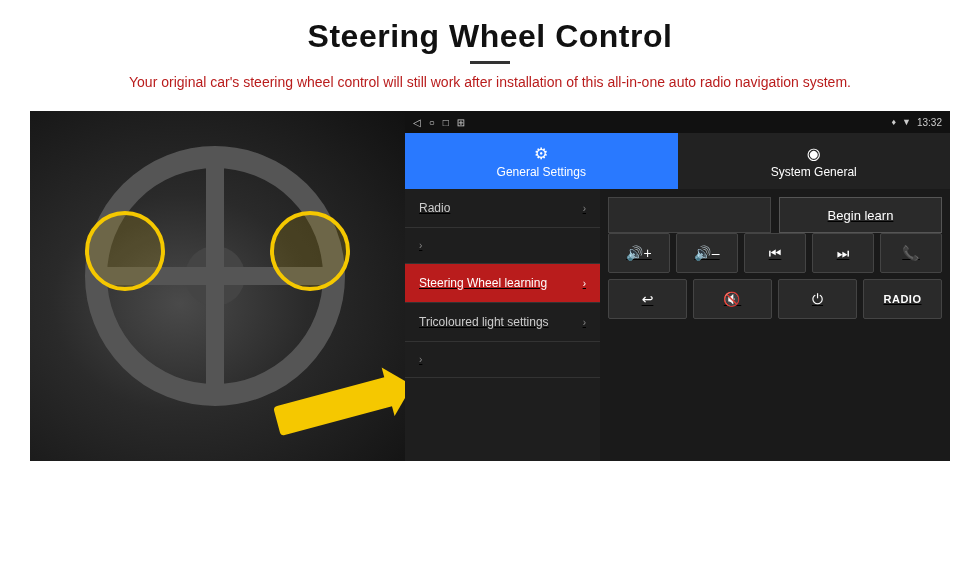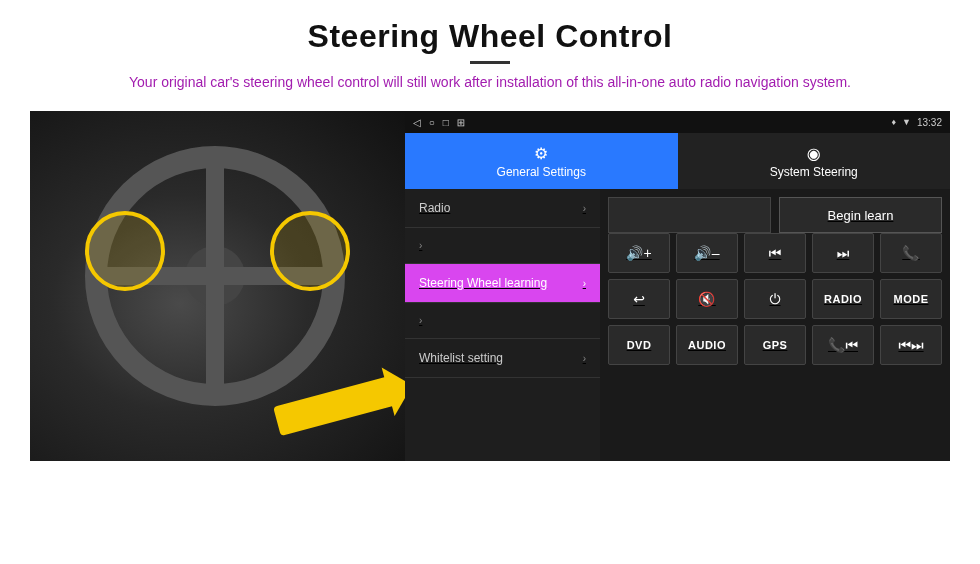--- a/index.html
+++ b/index.html
@@ -34,21 +34,21 @@
 
     .title-divider {
       width: 40px;
       height: 3px;
       background: #333;
       margin: 6px auto 8px;
     }
 
     .subtitle {
       font-size: 14px;
-      color: #a21caf;
+      color: #b91c1c;
       text-align: center;
       line-height: 1.5;
       max-width: 780px;
     }
 
     .content-row {
       display: flex;
       width: 100%;
       margin-top: 10px;
       height: 350px;
@@ -239,21 +239,21 @@
       padding: 12px 14px;
       color: #ccc;
       font-size: 12px;
       display: flex;
       align-items: center;
       justify-content: space-between;
       border-bottom: 1px solid #333;
       cursor: pointer;
     }
     .menu-item.active {
-      background: #d946ef;
+      background: #b91c1c;
       color: #fff;
     }
     .menu-chevron {
       color: #888;
       font-size: 10px;
     }
     .menu-item.active .menu-chevron {
       color: #fff;
     }
 
@@ -371,43 +371,43 @@
         </div>
       </div>
 
       <div class="tab-bar">
         <div class="tab active">
           <span class="tab-icon">⚙</span>
           <span class="tab-label">General Settings</span>
         </div>
         <div class="tab">
           <span class="tab-icon">◉</span>
-          <span class="tab-label">System Steering</span>
+          <span class="tab-label">System General</span>
         </div>
       </div>
 
       <div class="main-area">
 
         <div class="menu-list">
           <div class="menu-item">
             <span class="menu-item-text">Radio</span>
             <span class="menu-chevron">›</span>
           </div>
           <div class="menu-item">
             <span class="menu-chevron">›</span>
           </div>
           <div class="menu-item active">
             <span class="menu-item-text">Steering Wheel learning</span>
             <span class="menu-chevron">›</span>
           </div>
           <div class="menu-item">
+            <span class="menu-item-text">Tricoloured light settings</span>
             <span class="menu-chevron">›</span>
           </div>
           <div class="menu-item">
-            <span class="menu-item-text">Whitelist setting</span>
             <span class="menu-chevron">›</span>
           </div>
         </div>
 
         <div class="right-panel">
 
           <div class="begin-learn-row">
             <div class="blank-box"></div>
             <div class="begin-learn-btn">Begin learn</div>
           </div>
@@ -420,30 +420,22 @@
               <div class="icon-btn">⏮</div>
               <div class="icon-btn">⏭</div>
               <div class="icon-btn">📞</div>
             </div>
 
             <div class="icon-row">
               <div class="icon-btn">↩</div>
               <div class="icon-btn">🔇</div>
               <div class="icon-btn">⏻</div>
               <div class="icon-btn text-btn">RADIO</div>
-              <div class="icon-btn text-btn">MODE</div>
             </div>
 
-            <div class="icon-row">
-              <div class="icon-btn text-btn">DVD</div>
-              <div class="icon-btn text-btn">AUDIO</div>
-              <div class="icon-btn text-btn">GPS</div>
-              <div class="icon-btn">📞⏮</div>
-              <div class="icon-btn">⏮⏭</div>
-            </div>
 
           </div>
         </div>
       </div>
     </div>
 
   </div>
 </div>
 
 </body></html>

